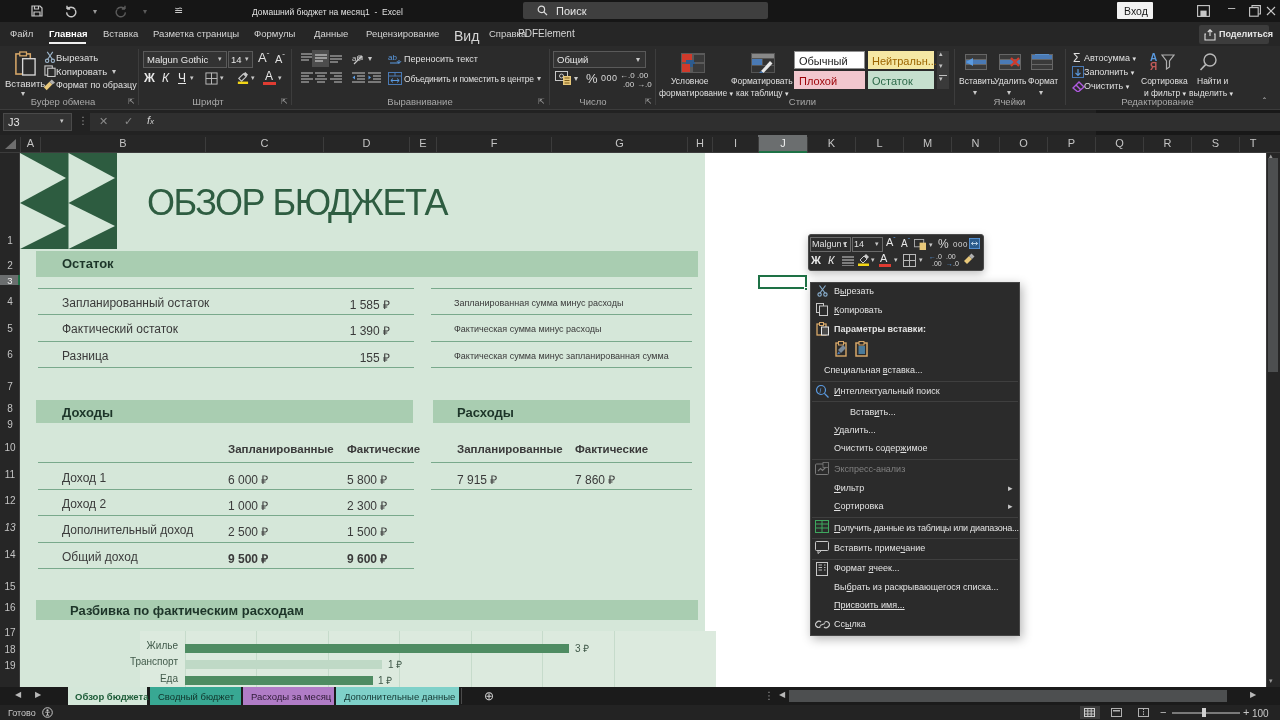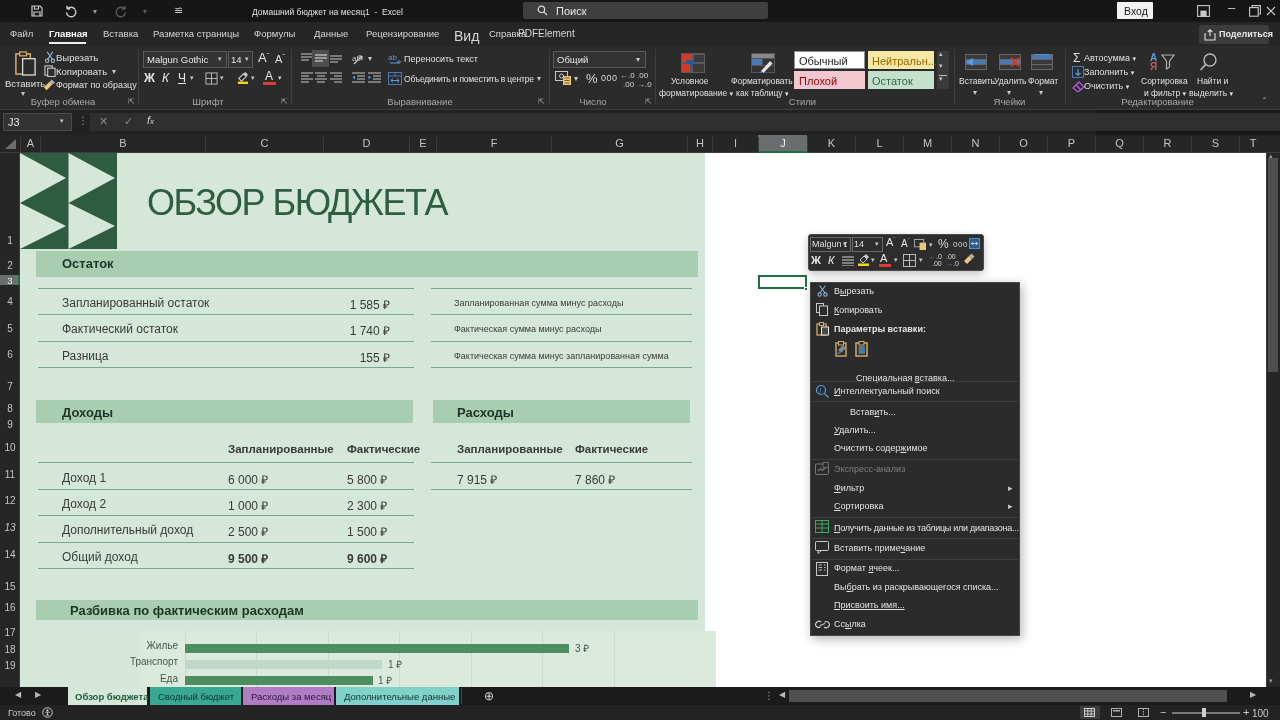--- a/index.html
+++ b/index.html
@@ -387,21 +387,21 @@
     <span class="abs" style="left:147px;top:29px;font-size:36px;color:#2e5d41;letter-spacing:-1.5px;">ОБЗОР БЮДЖЕТА</span>
 
     <div class="band" style="left:36px;top:98px;width:662px;height:26px;"></div>
     <span class="bandtxt" style="left:62px;top:103px;">Остаток</span>
 
     <div class="tline" style="left:38px;top:135px;width:376px;"></div>
     <span class="sheettxt" style="left:62px;top:143px;">Запланированный остаток</span>
     <span class="sheettxt" style="left:300px;top:143px;width:90px;text-align:right;">1 585 ₽</span>
     <div class="tline" style="left:38px;top:161px;width:376px;"></div>
     <span class="sheettxt" style="left:62px;top:169px;">Фактический остаток</span>
-    <span class="sheettxt" style="left:300px;top:169px;width:90px;text-align:right;">1 740 ₽</span>
+    <span class="sheettxt" style="left:300px;top:169px;width:90px;text-align:right;">1 390 ₽</span>
     <div class="tline" style="left:38px;top:188px;width:376px;"></div>
     <span class="sheettxt" style="left:62px;top:196px;">Разница</span>
     <span class="sheettxt" style="left:300px;top:196px;width:90px;text-align:right;">155 ₽</span>
     <div class="tline" style="left:38px;top:214px;width:376px;"></div>
 
     <div class="tline" style="left:431px;top:135px;width:261px;"></div>
     <span class="desctxt" style="left:454px;top:145px;">Запланированная сумма минус расходы</span>
     <div class="tline" style="left:431px;top:161px;width:261px;"></div>
     <span class="desctxt" style="left:454px;top:171px;">Фактическая сумма минус расходы</span>
     <div class="tline" style="left:431px;top:188px;width:261px;"></div>
@@ -539,21 +539,21 @@
         <rect x="1" y="2" width="10" height="13" fill="none" stroke="#d8a869" stroke-width="1.4"></rect>
         <rect x="3.5" y="0.5" width="5" height="3.5" fill="#2b2b2b" stroke="#d8a869" stroke-width="1"></rect>
         <path d="M3 9 L8 4 L11 7 L6 12 Z" fill="#7a8a99"></path>
         <path d="M2 13.5 L5.5 12.5 L3.5 10.5 Z" fill="#4a7ab5"></path>
       </svg>
     <svg class="abs" style="left:855px;top:341px" width="14" height="16" viewBox="0 0 14 16">
         <rect x="1" y="2" width="11" height="13" fill="none" stroke="#d8a869" stroke-width="1.5"></rect>
         <rect x="4" y="0.5" width="5" height="3.5" fill="#2b2b2b" stroke="#d8a869" stroke-width="1"></rect>
         <rect x="3.5" y="5" width="6.5" height="8" fill="#4a7a9a"></rect>
       </svg>
-    <span class="menu-item" style="left:856px;top:365px;margin-top:8px;">Специальная <u>в</u>ставка...</span>
+    <span class="menu-item" style="left:824px;top:365px;">Специальная <u>в</u>ставка...</span>
     <div class="abs" style="left:812px;top:381px;width:206px;height:1px;background:#3f3f3f;"></div>
     <svg class="abs" style="left:815px;top:384px" width="15" height="15" viewBox="0 0 15 15">
         <circle cx="6" cy="6" r="4.5" fill="none" stroke="#5a9ae0" stroke-width="1.2"></circle>
         <path d="M9.4 9.4 L13.5 13.5" stroke="#5a9ae0" stroke-width="1.3"></path>
         <text x="4.6" y="8.6" font-size="7" fill="#5a9ae0" font-style="italic">i</text>
       </svg>
     <span class="menu-item" style="left:834px;top:386px;"><u>И</u>нтеллектуальный поиск</span>
     <div class="abs" style="left:812px;top:401px;width:206px;height:1px;background:#3f3f3f;"></div>
     <span class="menu-item" style="left:834px;top:407px;padding-left:16px;">Встав<u>и</u>ть...</span>
     <span class="menu-item" style="left:834px;top:425px;"><u>У</u>далить...</span>

